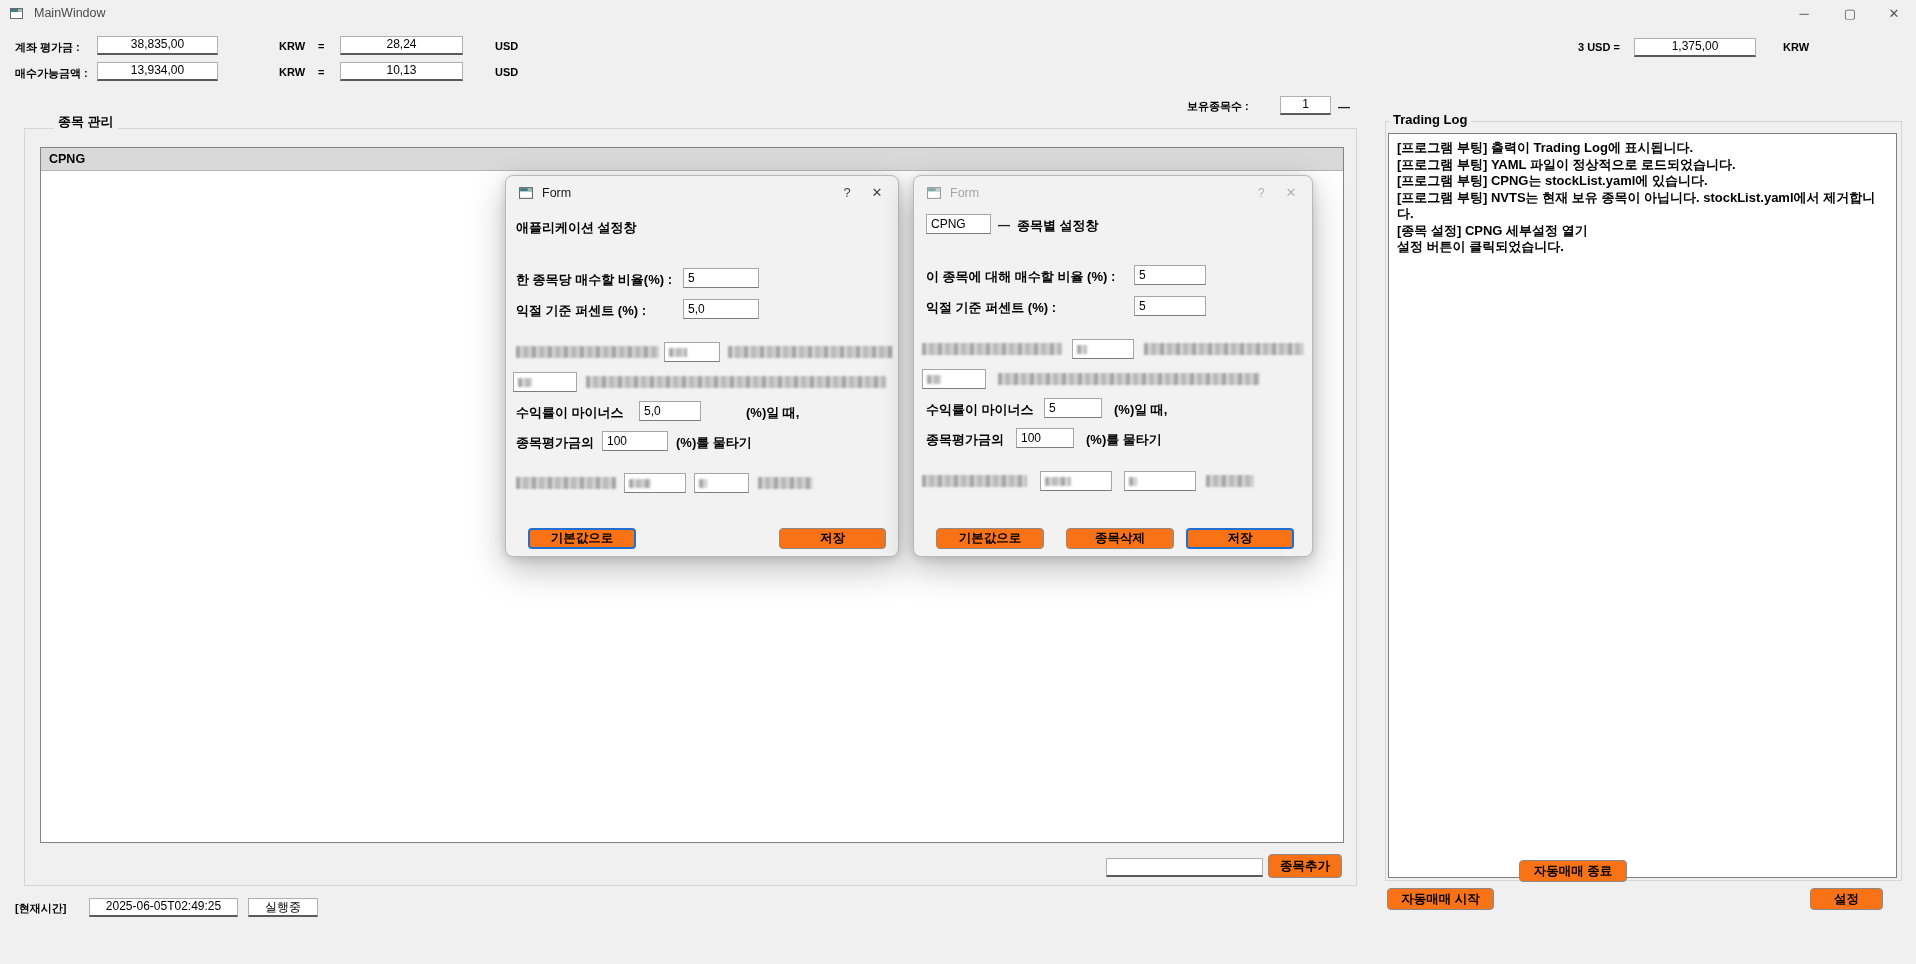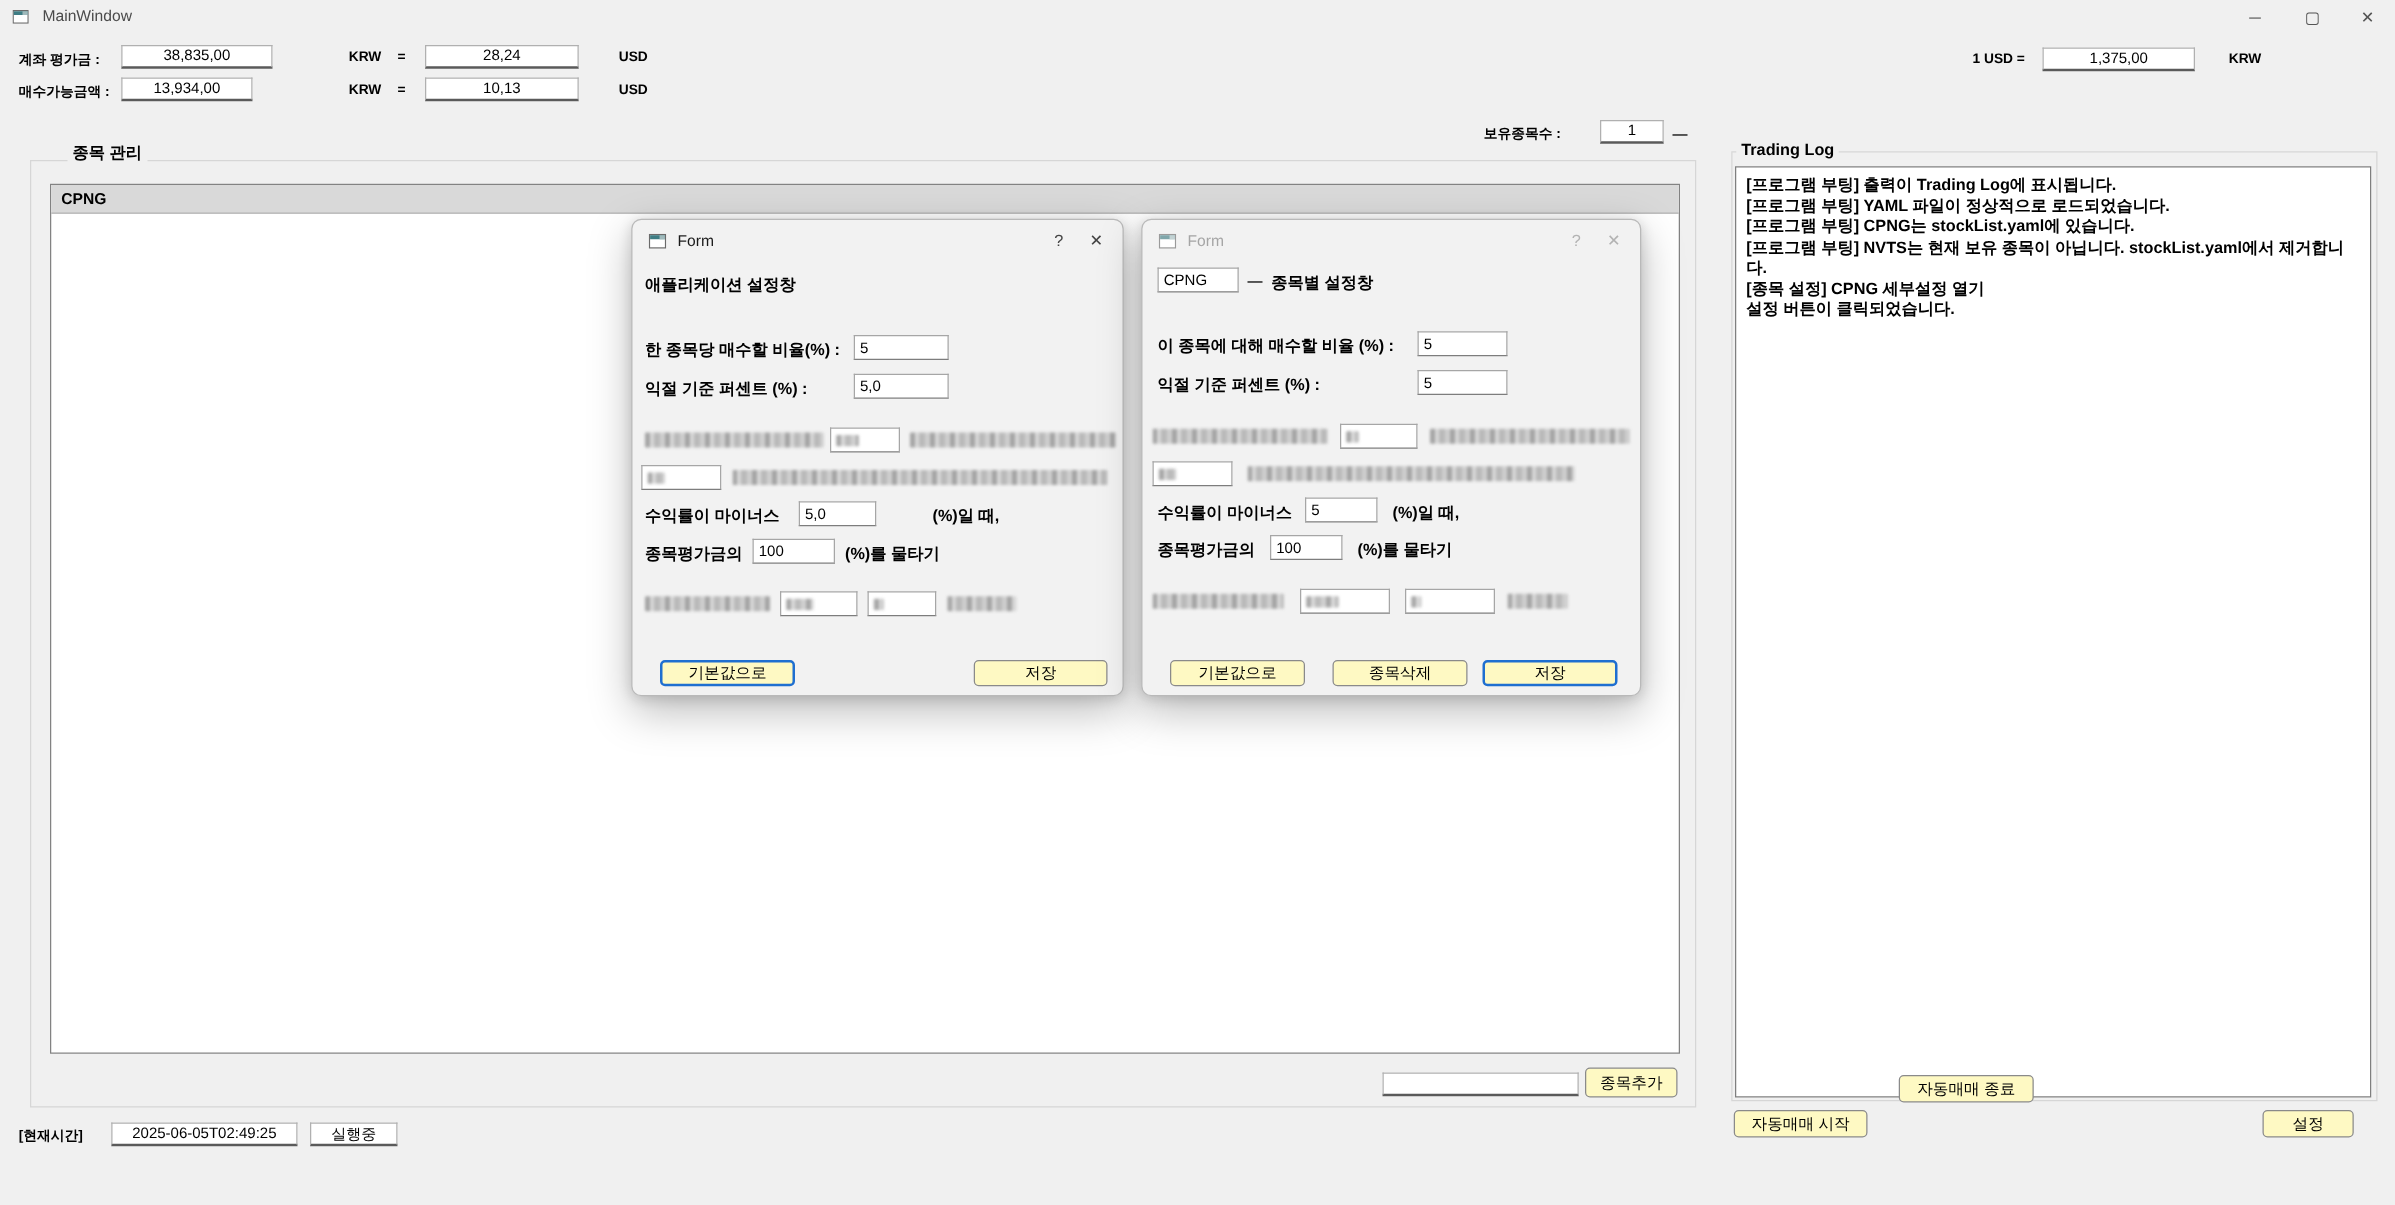--- a/index.html
+++ b/index.html
@@ -31,23 +31,23 @@
   .dtitle{position:absolute;left:0;top:0;right:0;height:33px;display:flex;align-items:center;}
   .dicon{margin-left:13px;margin-right:9px;}
   .dtext{font-size:12.5px;color:#1a1a1a;}
   .inactive .dtext{color:#a5a5a5;}
   .dbtn{width:30px;height:30px;display:flex;align-items:center;justify-content:center;
         font-size:13px;color:#444;}
   .inactive .dbtn{color:#b3b3b3;}
   .dlabel{font-size:13px;font-weight:bold;white-space:nowrap;}
   .din{background:#fff;border:1px solid #a6a6a6;border-bottom-color:#7d7d7d;height:20px;
        display:flex;align-items:center;padding:0 4px;font-size:12px;white-space:nowrap;overflow:hidden;}
-  .btn{background:#fef9c3;border:1px solid #8a8a8a;border-radius:4px;
+  .btn{background:#f97316;border:1px solid #8a8a8a;border-radius:4px;
        display:flex;align-items:center;justify-content:center;
-       font-size:12.5px;font-weight:normal;cursor:default;}
+       font-size:12.5px;font-weight:bold;cursor:default;}
   .btn.primary{border:2px solid #1f6fd0;}
   
   .rd{display:inline-block;height:12px;border-radius:1px;opacity:.85;
       background:repeating-linear-gradient(90deg,#979797 0 4px,#d3d3d3 4px 7px,#b0b0b0 7px 12px,#c9c9c9 12px 16px);
       filter:blur(1.1px);}
   .rd.abs{position:absolute;}
   
   .logbox{background:#fff;border:1px solid #7f7f7f;padding:6px 8px;
           font-size:13px;font-weight:bold;line-height:16.5px;overflow:hidden;}
   .logline{word-break:break-all;}
@@ -76,33 +76,33 @@
   </div>
   <span class="abs blabel" style="left:279px;top:40px">KRW</span>
   <span class="abs blabel" style="left:318px;top:40px">=</span>
   <div class="abs field" style="left:340px;top:36px;width:123px">
     <span class="val">28,24</span>
     <span class="dash">—</span>
   </div>
   <span class="abs blabel" style="left:495px;top:40px">USD</span>
 
   <span class="abs blabel" style="left:15px;top:66px">매수가능금액 :</span>
-  <div class="abs field" style="left:97px;top:62px;width:105px">
+  <div class="abs field" style="left:97px;top:62px;width:121px">
     <span class="val">13,934,00</span>
     <span class="dash">—</span>
   </div>
   <span class="abs blabel" style="left:279px;top:66px">KRW</span>
   <span class="abs blabel" style="left:318px;top:66px">=</span>
   <div class="abs field" style="left:340px;top:62px;width:123px">
     <span class="val">10,13</span>
     <span class="dash">—</span>
   </div>
   <span class="abs blabel" style="left:495px;top:66px">USD</span>
 
-  <span class="abs blabel" style="left:1578px;top:41px">1  USD  =</span>
+  <span class="abs blabel" style="left:1578px;top:41px">3  USD  =</span>
   <div class="abs field" style="left:1634px;top:38px;width:122px">
     <span class="val">1,375,00</span>
     <span class="dash">—</span>
   </div>
   <span class="abs blabel" style="left:1783px;top:41px">KRW</span>
 
   <span class="abs blabel" style="left:1187px;top:99px">보유종목수 :</span>
   <div class="abs field" style="left:1280px;top:96px;width:51px">
     <span class="val">1</span>
   </div>

